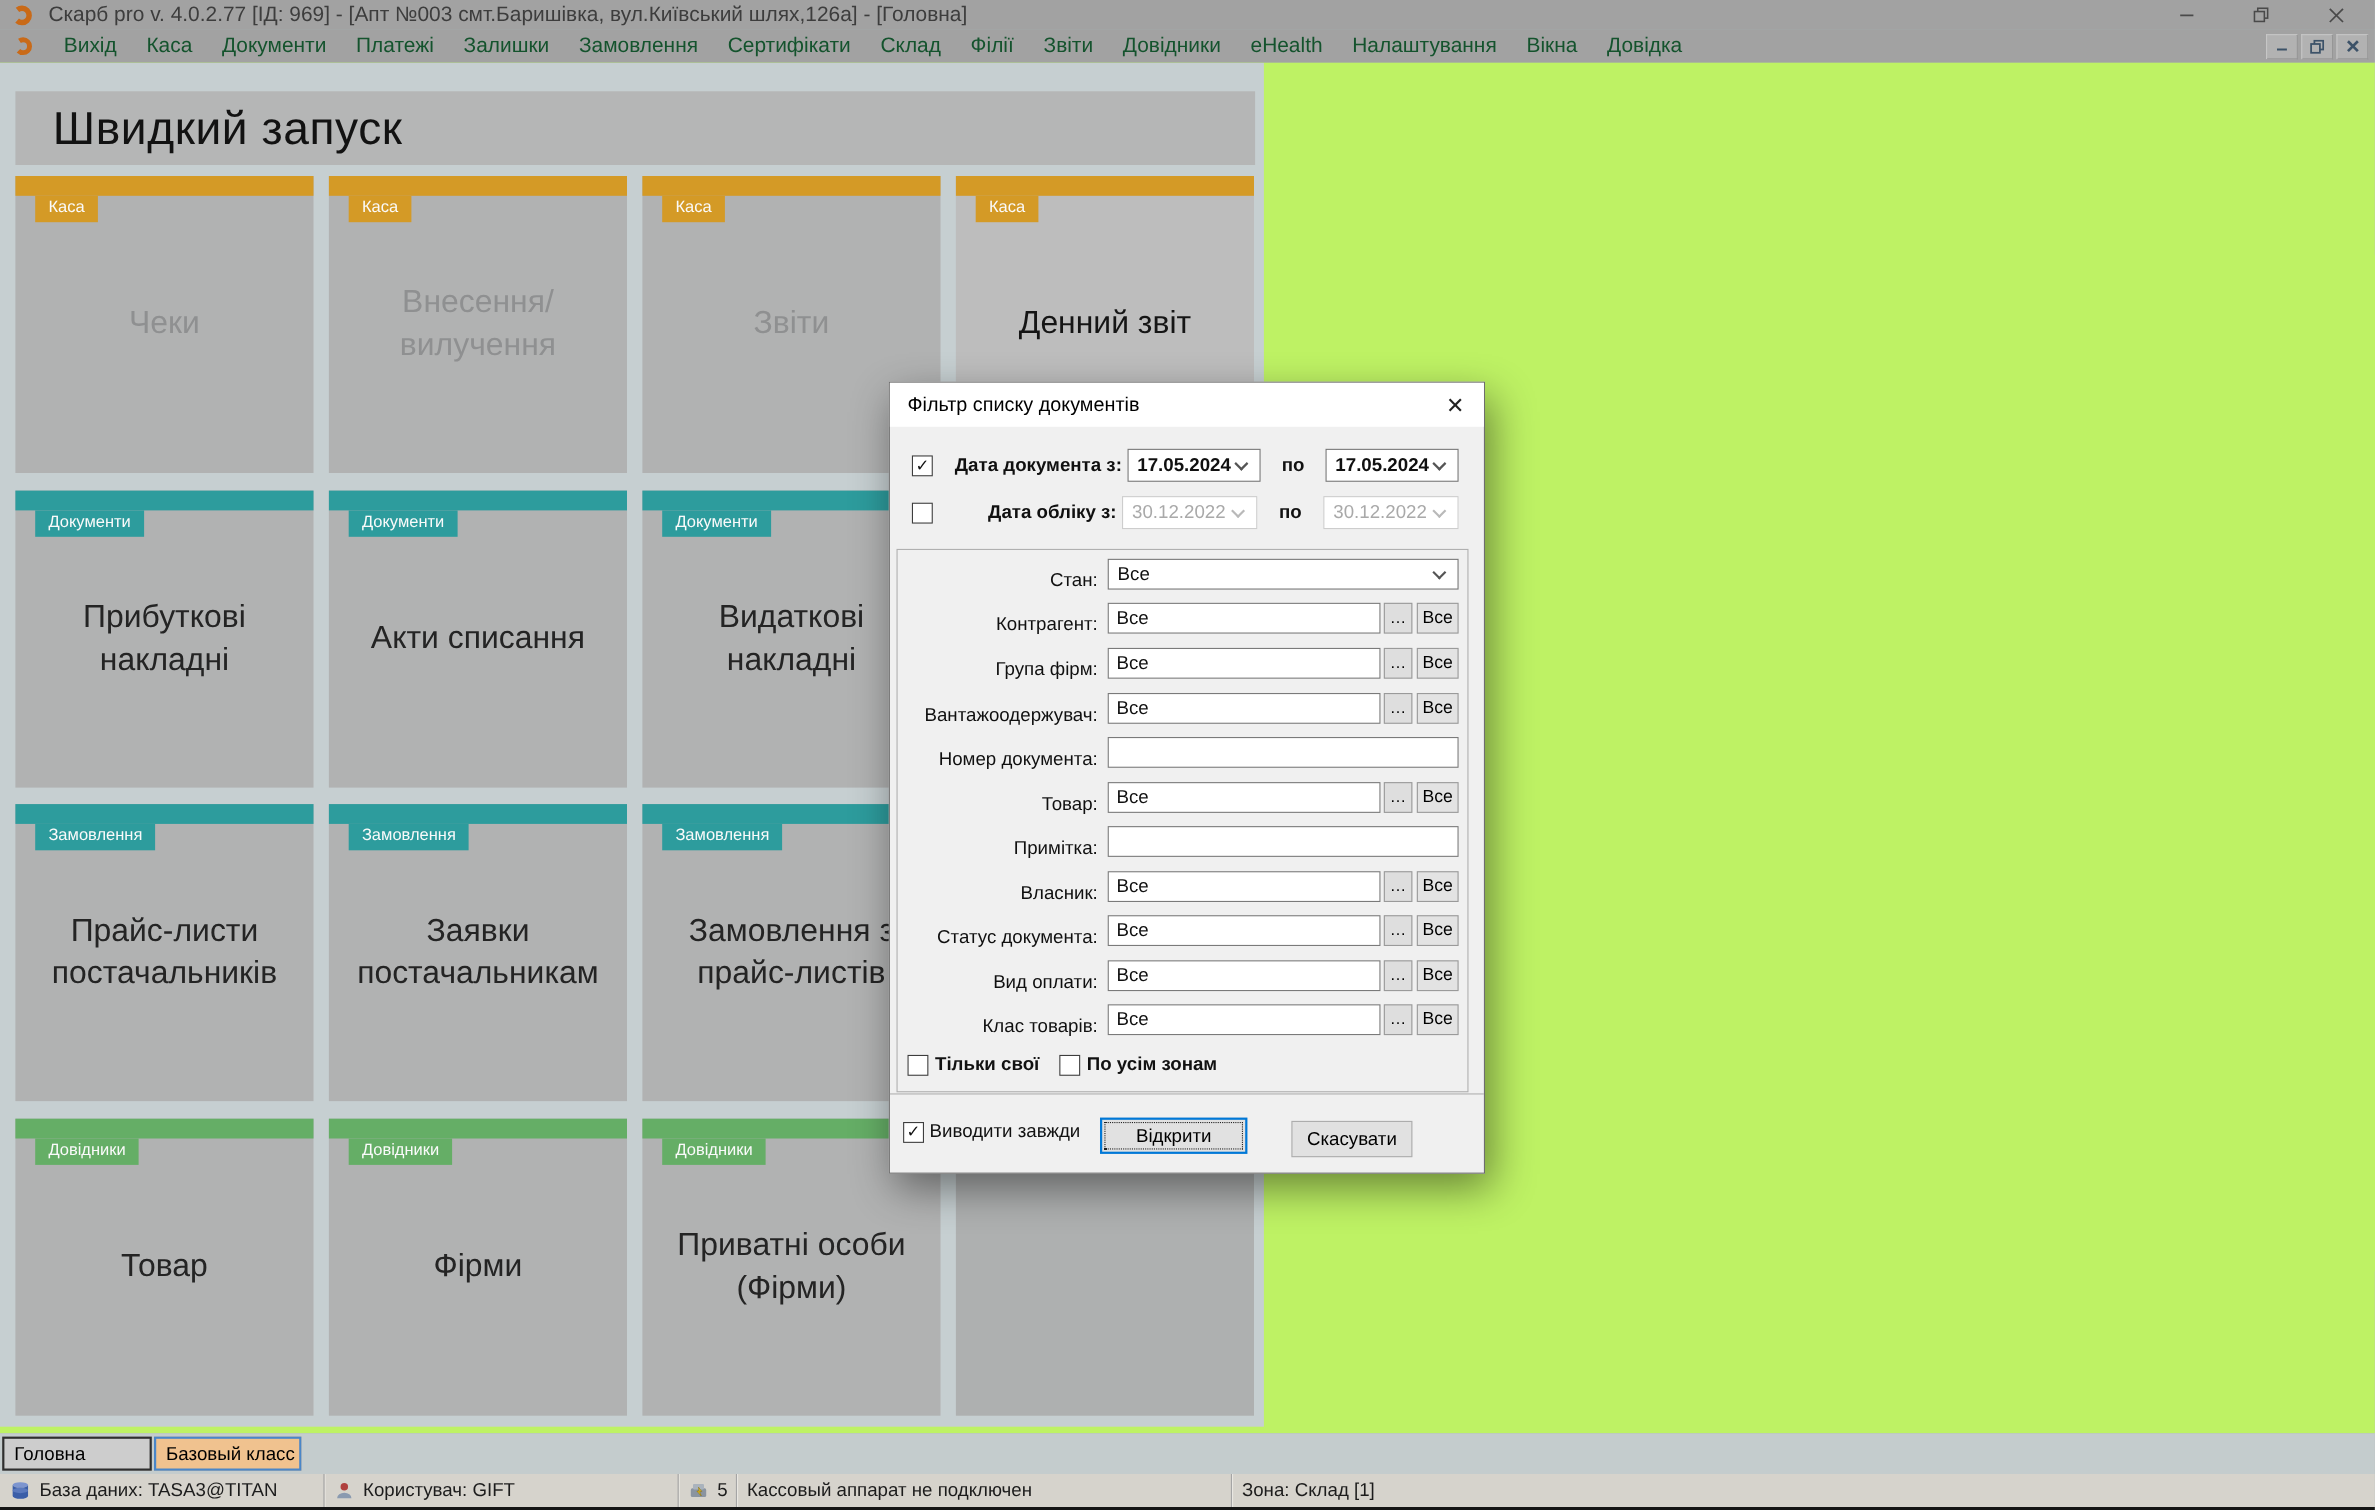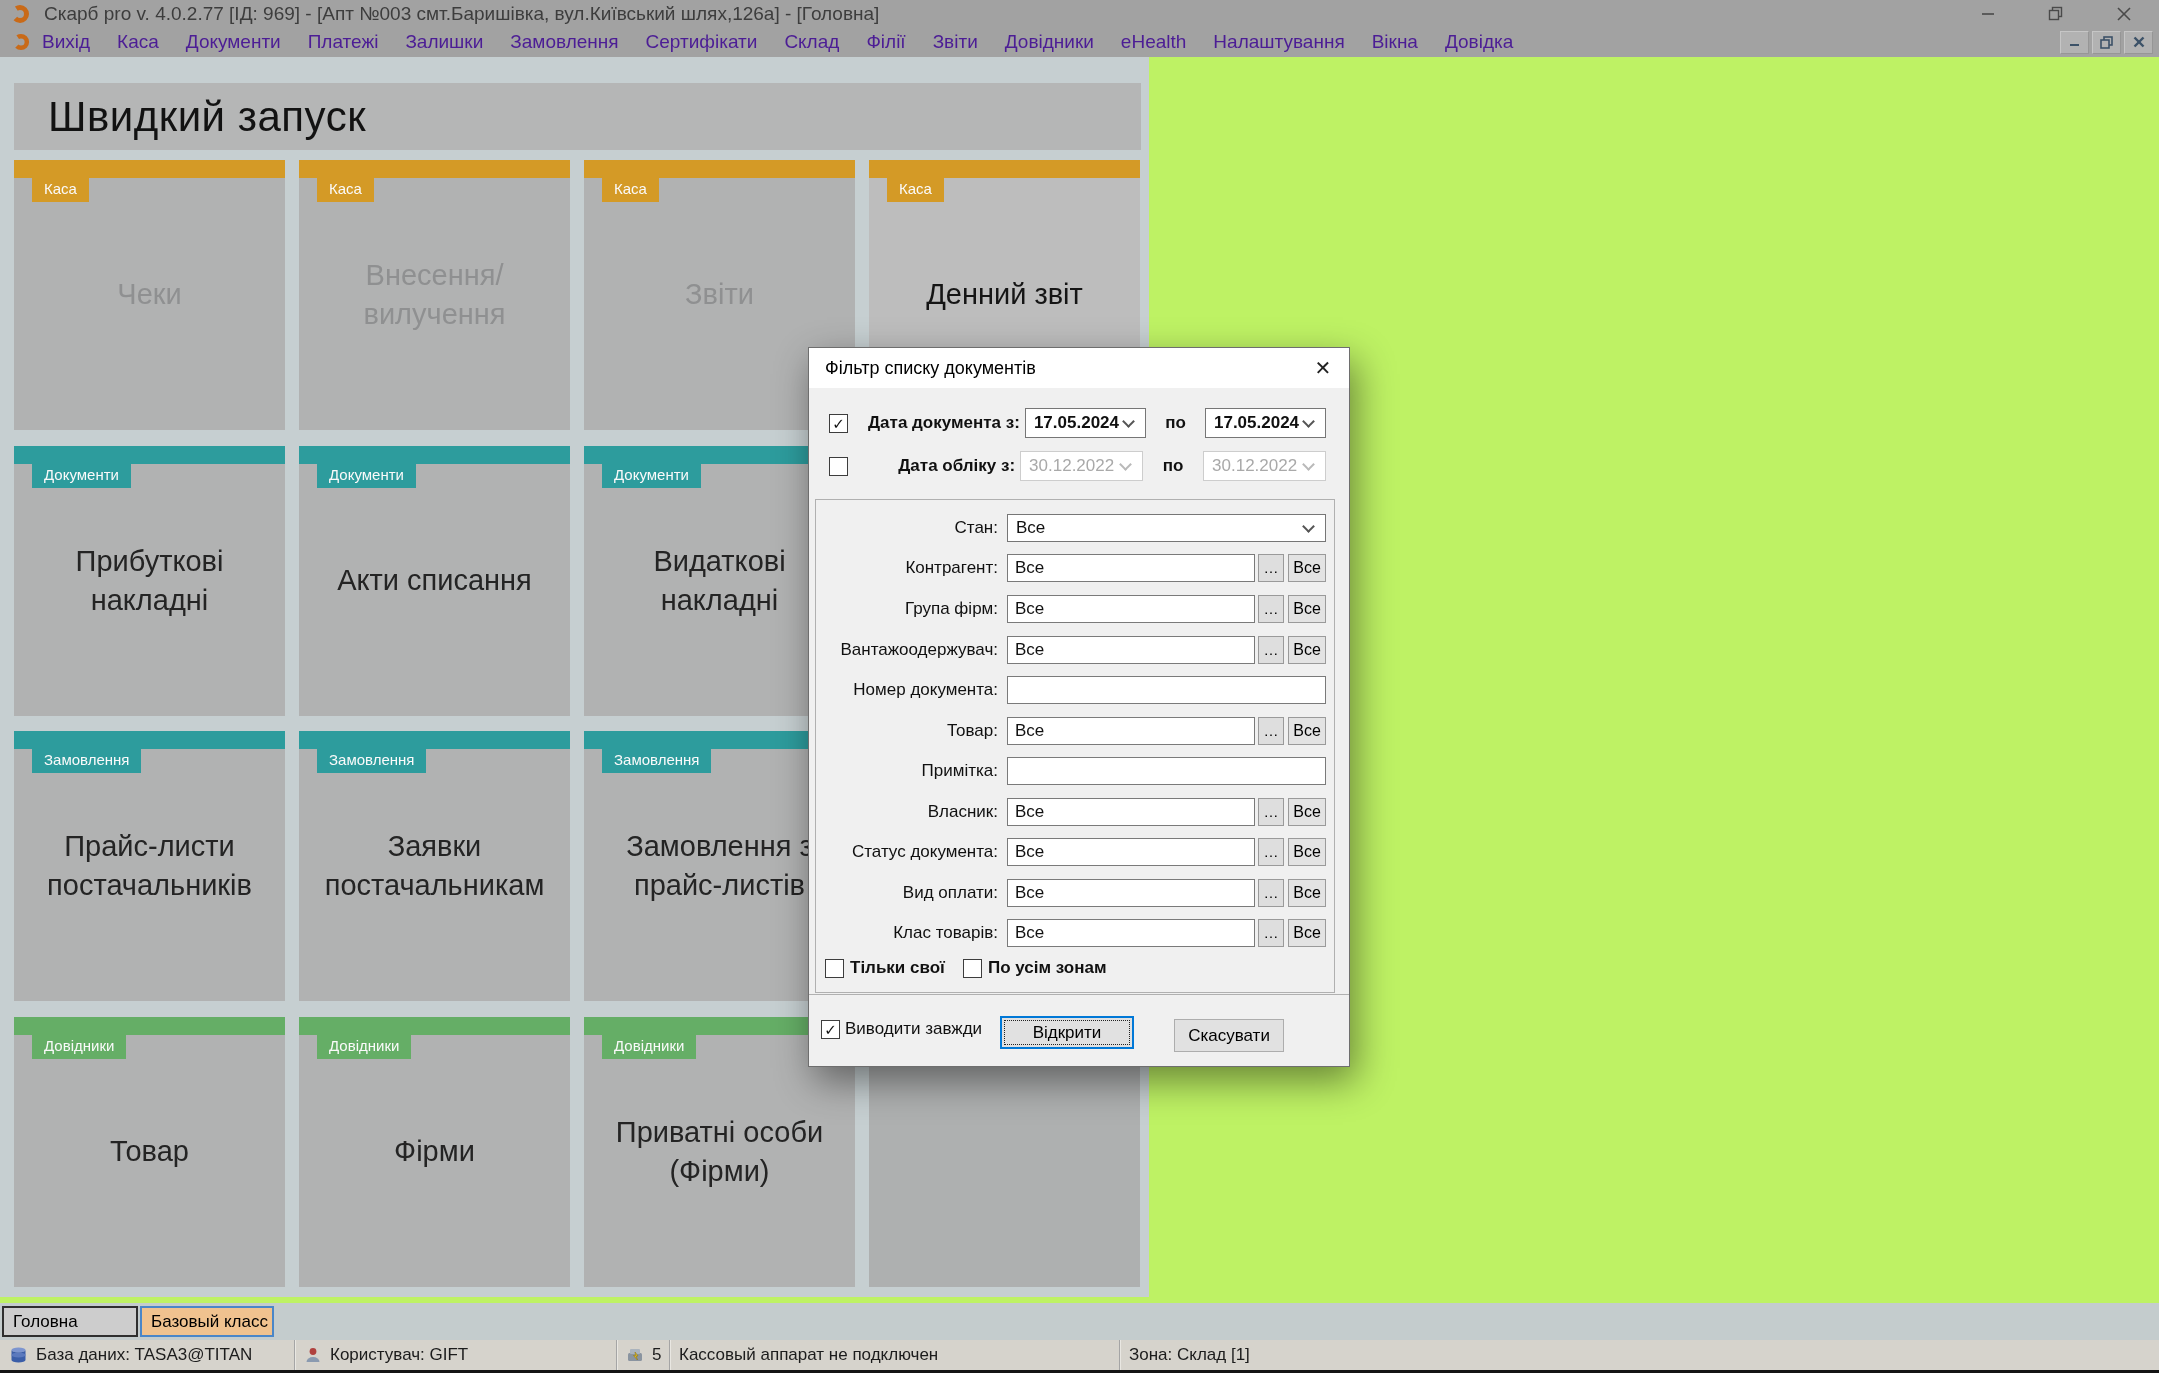--- a/index.html
+++ b/index.html
@@ -10,21 +10,21 @@
   
   .titlebar { position:relative; height:27px; background:#a2a2a2; display:flex; align-items:center; padding-left:10px; }
   .applogo { width:20px; height:20px; flex:0 0 auto; }
   .titlebar .wtitle { margin-left:14px; font-size:19px; color:#3d3d3d; white-space:nowrap; }
   .winbtns { position:absolute; right:27px; top:0; height:27px; display:flex; align-items:center; gap:52px; }
   .winbtns .wb { width:16px; height:16px; display:flex; align-items:center; justify-content:center; }
 
   
   .menubar { position:relative; height:30px; background:#a2a2a2; display:flex; align-items:center; padding-left:12px; }
   .menubar .applogo { width:18px; height:18px; }
-  .menu-items { display:flex; gap:27px; margin-left:12px; font-size:19px; color:#4c1d95; }
+  .menu-items { display:flex; gap:27px; margin-left:28px; font-size:19px; color:#14532d; }
   .menu-items span { white-space:nowrap; cursor:default; }
   .mdibtns { margin-left:auto; margin-right:6px; display:flex; gap:3px; }
   .mdibtn { width:29px; height:23px; background:#b2b2b2; border:1px solid #969696; border-top-color:#c6c6c6; border-left-color:#c6c6c6; display:flex; align-items:center; justify-content:center; color:#3c5268; font-weight:700; font-size:14px; }
 
   
   .mdi { position:relative; height:1246px; background:#bef264; overflow:hidden; }
   .qform { position:absolute; left:0; top:0; width:1149px; height:1240px; background:#c6cfd1; }
   .ql-header { position:absolute; left:14px; top:26px; width:1127px; height:67px; background:#b5b6b6; display:flex; align-items:center; padding-left:34px; font-size:42px; font-weight:300; color:#121212; letter-spacing:.5px; }
 
   .tile { position:absolute; width:271px; height:270px; background:#b1b2b2; cursor:pointer; }
@@ -53,21 +53,21 @@
   .dcombo.far { margin-left:0; }
   .po { width:62px; text-align:center; font-weight:700; }
   .combo.disabled { border-color:#cdcdcd; }
   .combo.disabled .cval { color:#a9a9a9; font-weight:400; }
   .combo.disabled .chev { border-color:#b9b9b9; }
 
   .groupbox { position:absolute; left:6px; top:151px; width:520px; height:494px; border:1px solid #b0b0b0; }
 
   .frow { position:absolute; left:10px; width:507px; height:28px; display:flex; align-items:center; }
   .frow .flabel { width:188px; text-align:right; padding-right:9px; color:#101010; white-space:nowrap; }
-  .fwrap { flex:1; display:flex; height:28px; }
+  .fwrap { flex:1; display:flex; height:40px; }
   .fwrap input { flex:1; min-width:0; height:28px; border:1px solid #7a7a7a; background:#fff; padding-left:7px; font-size:17px; font-family:inherit; color:#111; }
   .fwrap .combo { flex:1; height:28px; }
   .fwrap .combo .cval { font-weight:400; }
   .btn-dots { width:26px; height:28px; margin-left:3px; background:#dedede; border:1px solid #9a9a9a; font-size:15px; text-align:center; line-height:24px; cursor:pointer; }
   .btn-vse { width:38px; height:28px; margin-left:4px; background:#e3e3e3; border:1px solid #9a9a9a; font-size:16px; text-align:center; line-height:24px; cursor:pointer; }
 
   .cbgroup { position:absolute; display:flex; align-items:center; gap:6px; font-weight:700; }
 
   .dlg-bottom { position:absolute; left:0; right:0; top:646px; height:73px; border-top:1px solid #b0b0b0; }
   .always { position:absolute; left:12px; top:24px; display:flex; align-items:center; gap:5px; }

